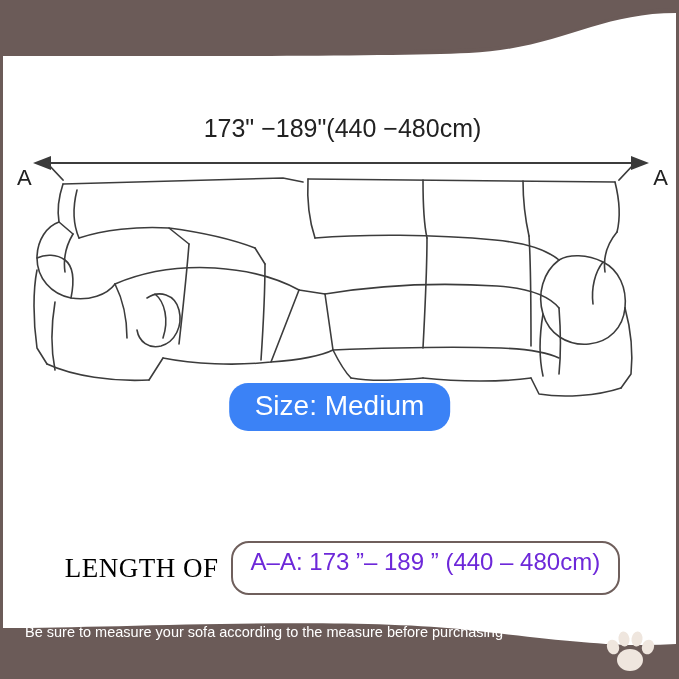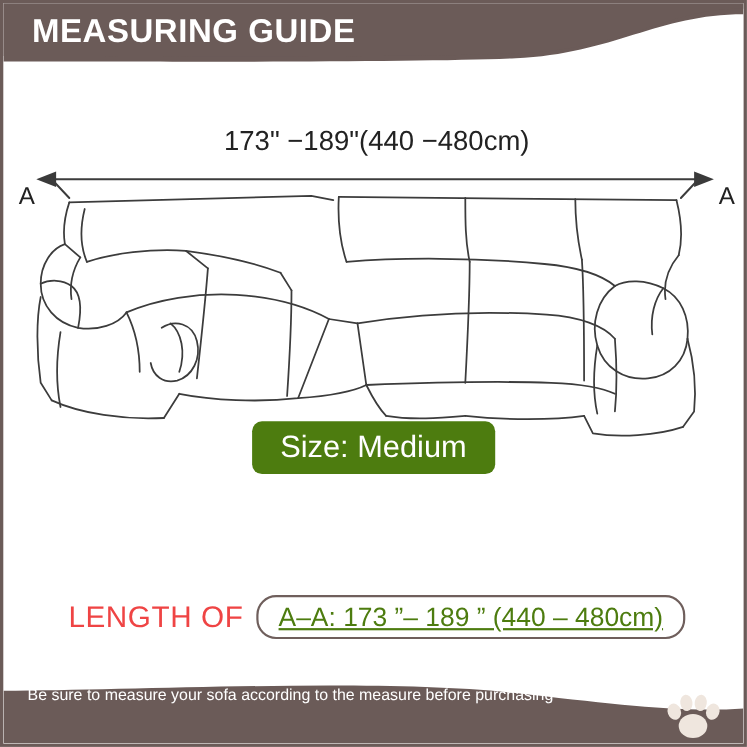--- a/index.html
+++ b/index.html
@@ -77,55 +77,54 @@
     top: 107px;
     font-size: 22px;
     color: #222222;
   }
   
   #size-pill {
     position: absolute;
     left: 50%;
     transform: translateX(-50%);
     top: 380px;
-    background: #4d7c0f;
+    background: #3b82f6;
     color: #ffffff;
-    border-radius: 9px;
+    border-radius: 19px;
     padding: 7px 26px 9px 26px;
     font-size: 28px;
     white-space: nowrap;
     font-family: "Liberation Sans", sans-serif;
   }
   
   #length-row {
     position: absolute;
     left: 0;
     top: 538px;
     width: 679px;
     display: flex;
     align-items: center;
     justify-content: center;
     gap: 12px;
   }
   #length-label {
     font-size: 27px;
-    color: #ef4444;
+    color: #000000;
     letter-spacing: 0.5px;
     white-space: nowrap;
-    font-family: Liberation Sans, sans-serif;
+    font-family: Liberation Serif, serif;
   }
   #length-value {
     border: 2px solid #6f5f5c;
     border-radius: 18px;
-    color: #4d7c0f;
+    color: #6d28d9;
     font-size: 24px;
-    padding: 5px 18px 3px 18px;
-    white-space: nowrap;
-    font-family: "Liberation Sans", sans-serif;
-    text-decoration: underline;
+    padding: 5px 18px 17px 18px;
+    white-space: nowrap;
+    font-family: "Liberation Sans", sans-serif;
   }
   
   #footer-band {
     position: absolute;
     left: 0;
     bottom: 0;
     width: 100%;
     height: 62px;
     overflow: hidden;
   }
@@ -156,21 +155,20 @@
 </head>
 <body>
 
 <div id="page">
 
   <div id="header-band">
     <svg id="header-swoosh" viewBox="0 0 679 55" preserveAspectRatio="none">
       <path d="M0,0 L679,0 L679,10 C600,10 560,46 470,50 C380,54 120,53 0,53 Z" fill="#6b5b58"></path>
       <path d="M0,0 L679,0 L679,5 C610,4 575,40 480,45 C390,50 120,48 0,48 Z" fill="#6b5b58"></path>
     </svg>
-    <div id="header-title">MEASURING GUIDE</div>
   </div>
 
   <div id="diagram">
 
     <div id="top-dim-label">173" −189"(440 −480cm)</div>
     <div id="label-a-left">A</div>
     <div id="label-a-right">A</div>
 
     <svg viewBox="0 0 679 380" width="679" height="380">
       <g fill="none" stroke="#3c3c3c" stroke-width="1.6" stroke-linejoin="round" stroke-linecap="round">

